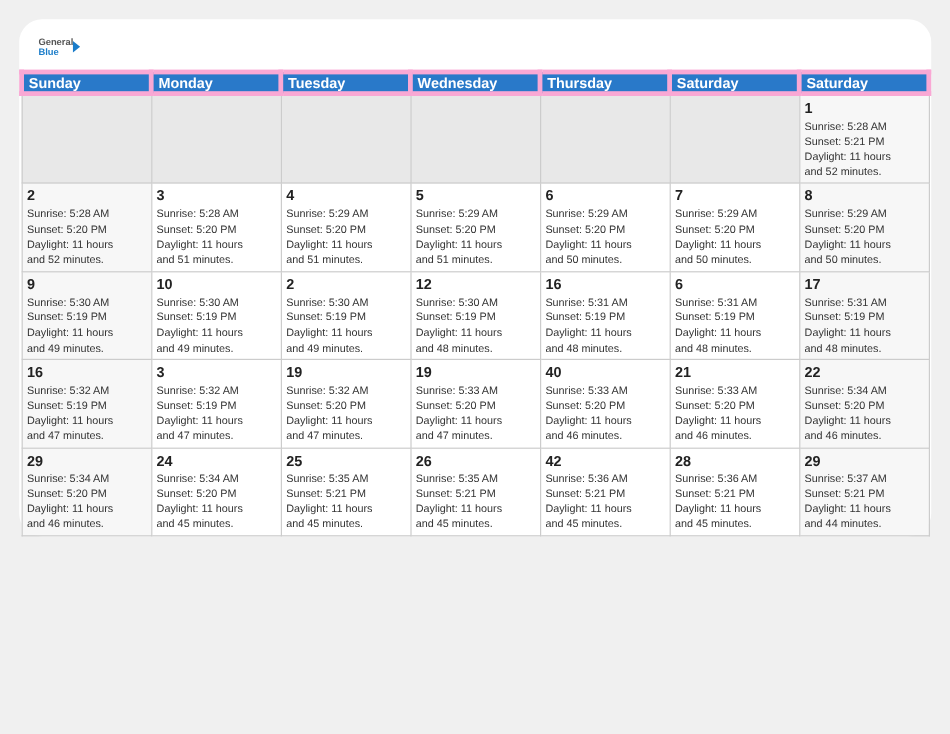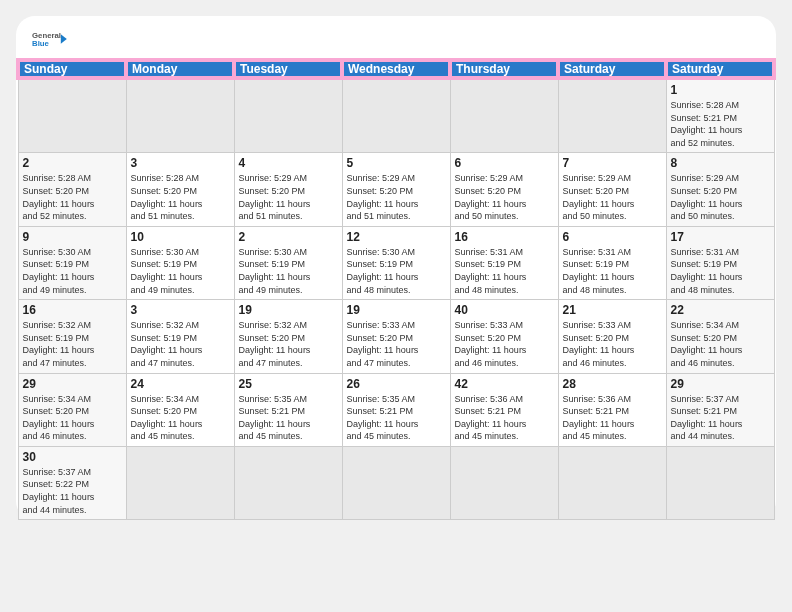--- a/index.html
+++ b/index.html
@@ -330,30 +330,15 @@
 and 45 minutes.</div>
           </td>
           <td class="weekend">
             <span class="day-num">29</span>
             <div class="day-info" style="white-space: pre-line;">Sunrise: 5:37 AM
 Sunset: 5:21 PM
 Daylight: 11 hours
 and 44 minutes.</div>
           </td>
         </tr>
-        <tr>
-          <td class="weekend">
-            <span class="day-num">30</span>
-            <div class="day-info" style="white-space: pre-line;">Sunrise: 5:37 AM
-Sunset: 5:22 PM
-Daylight: 11 hours
-and 44 minutes.</div>
-          </td>
-          <td class="empty"></td>
-          <td class="empty"></td>
-          <td class="empty"></td>
-          <td class="empty"></td>
-          <td class="empty"></td>
-          <td class="empty"></td>
-        </tr>
       </tbody>
   </table>
 </div>
 
 </body></html>

